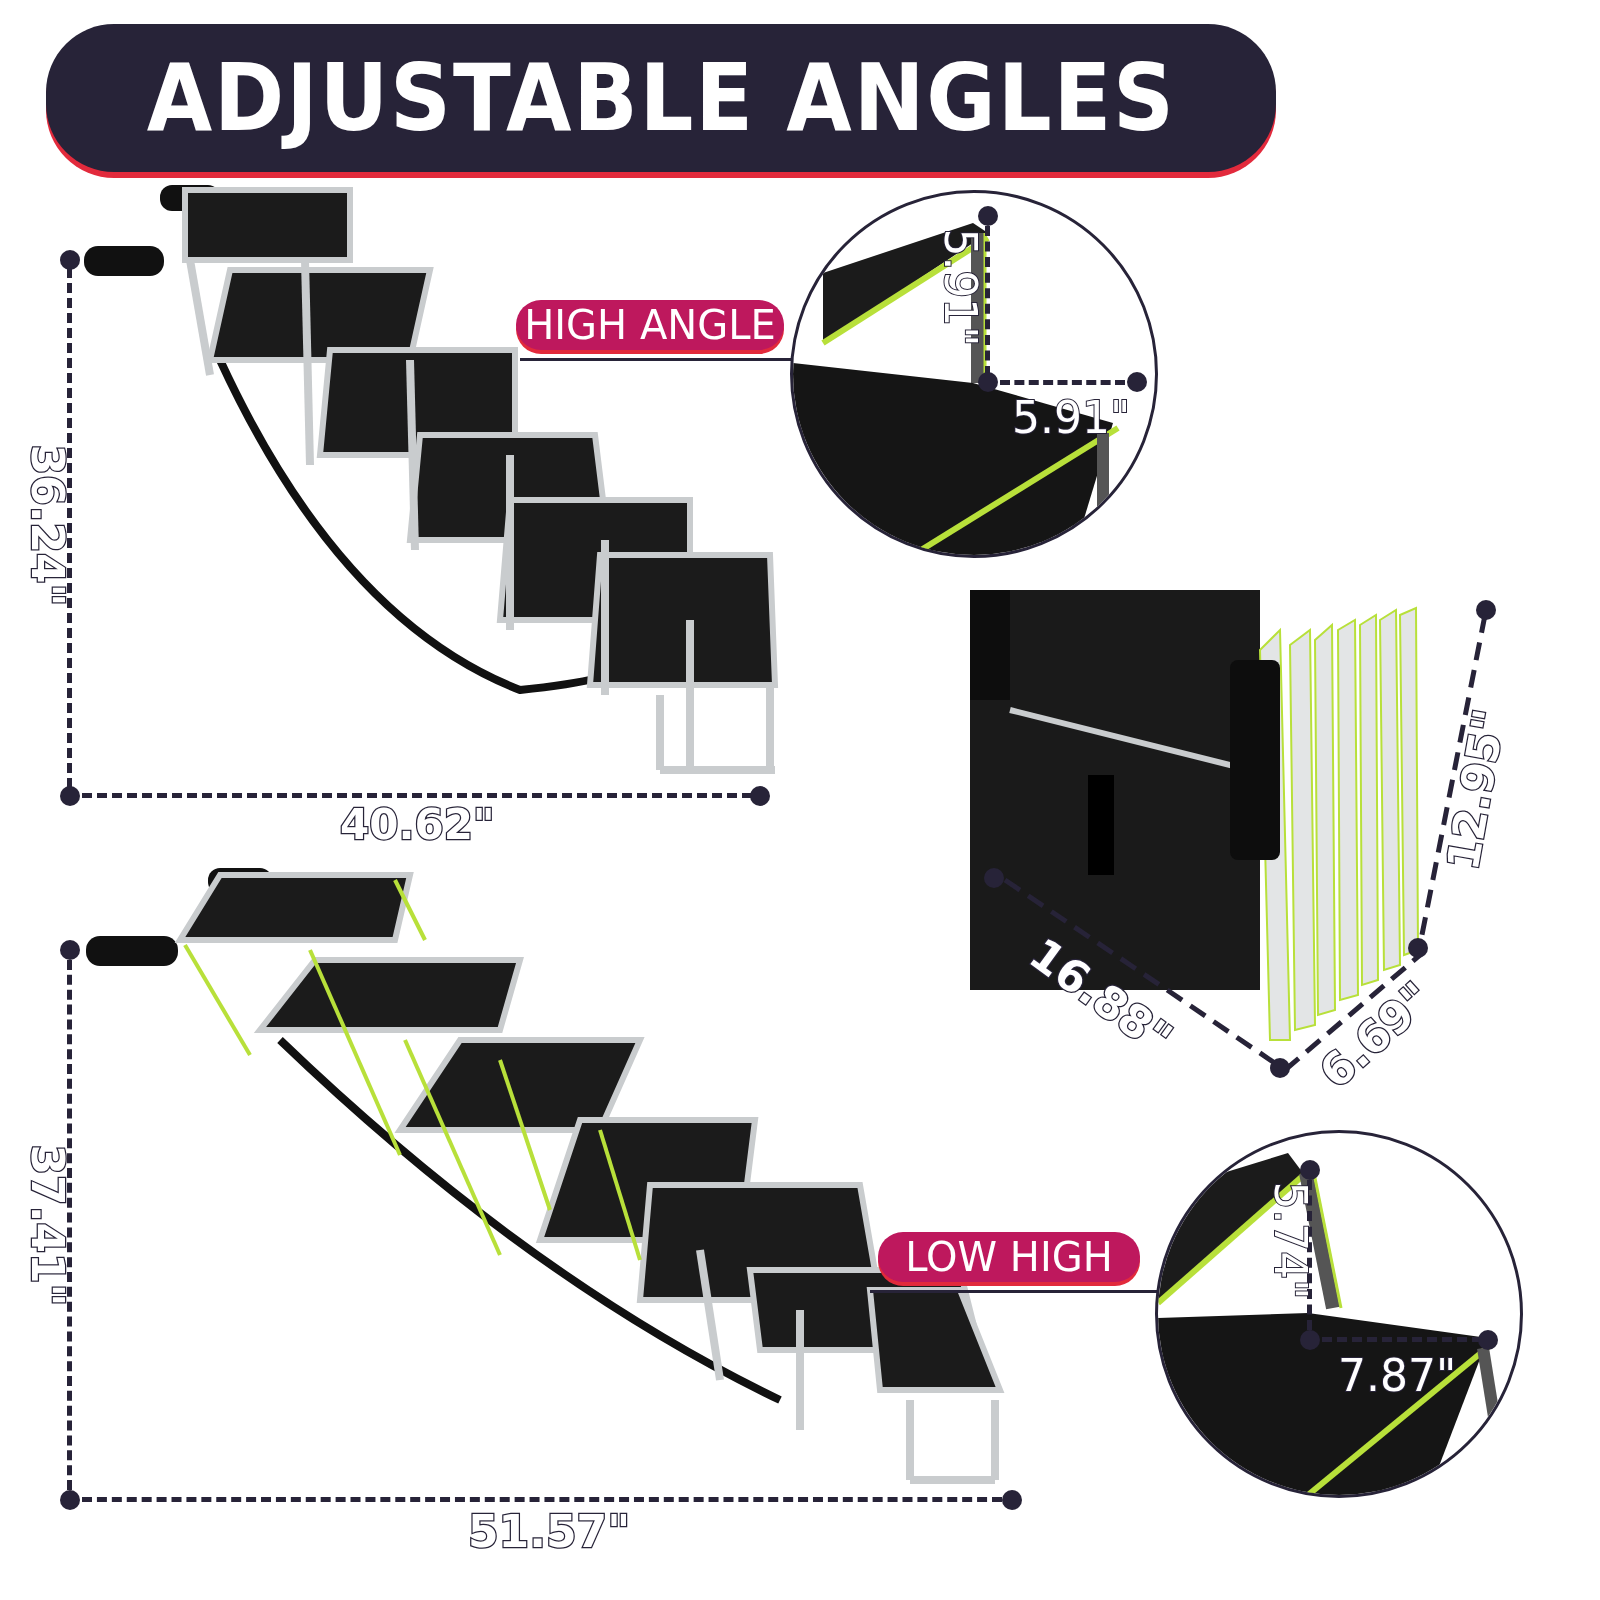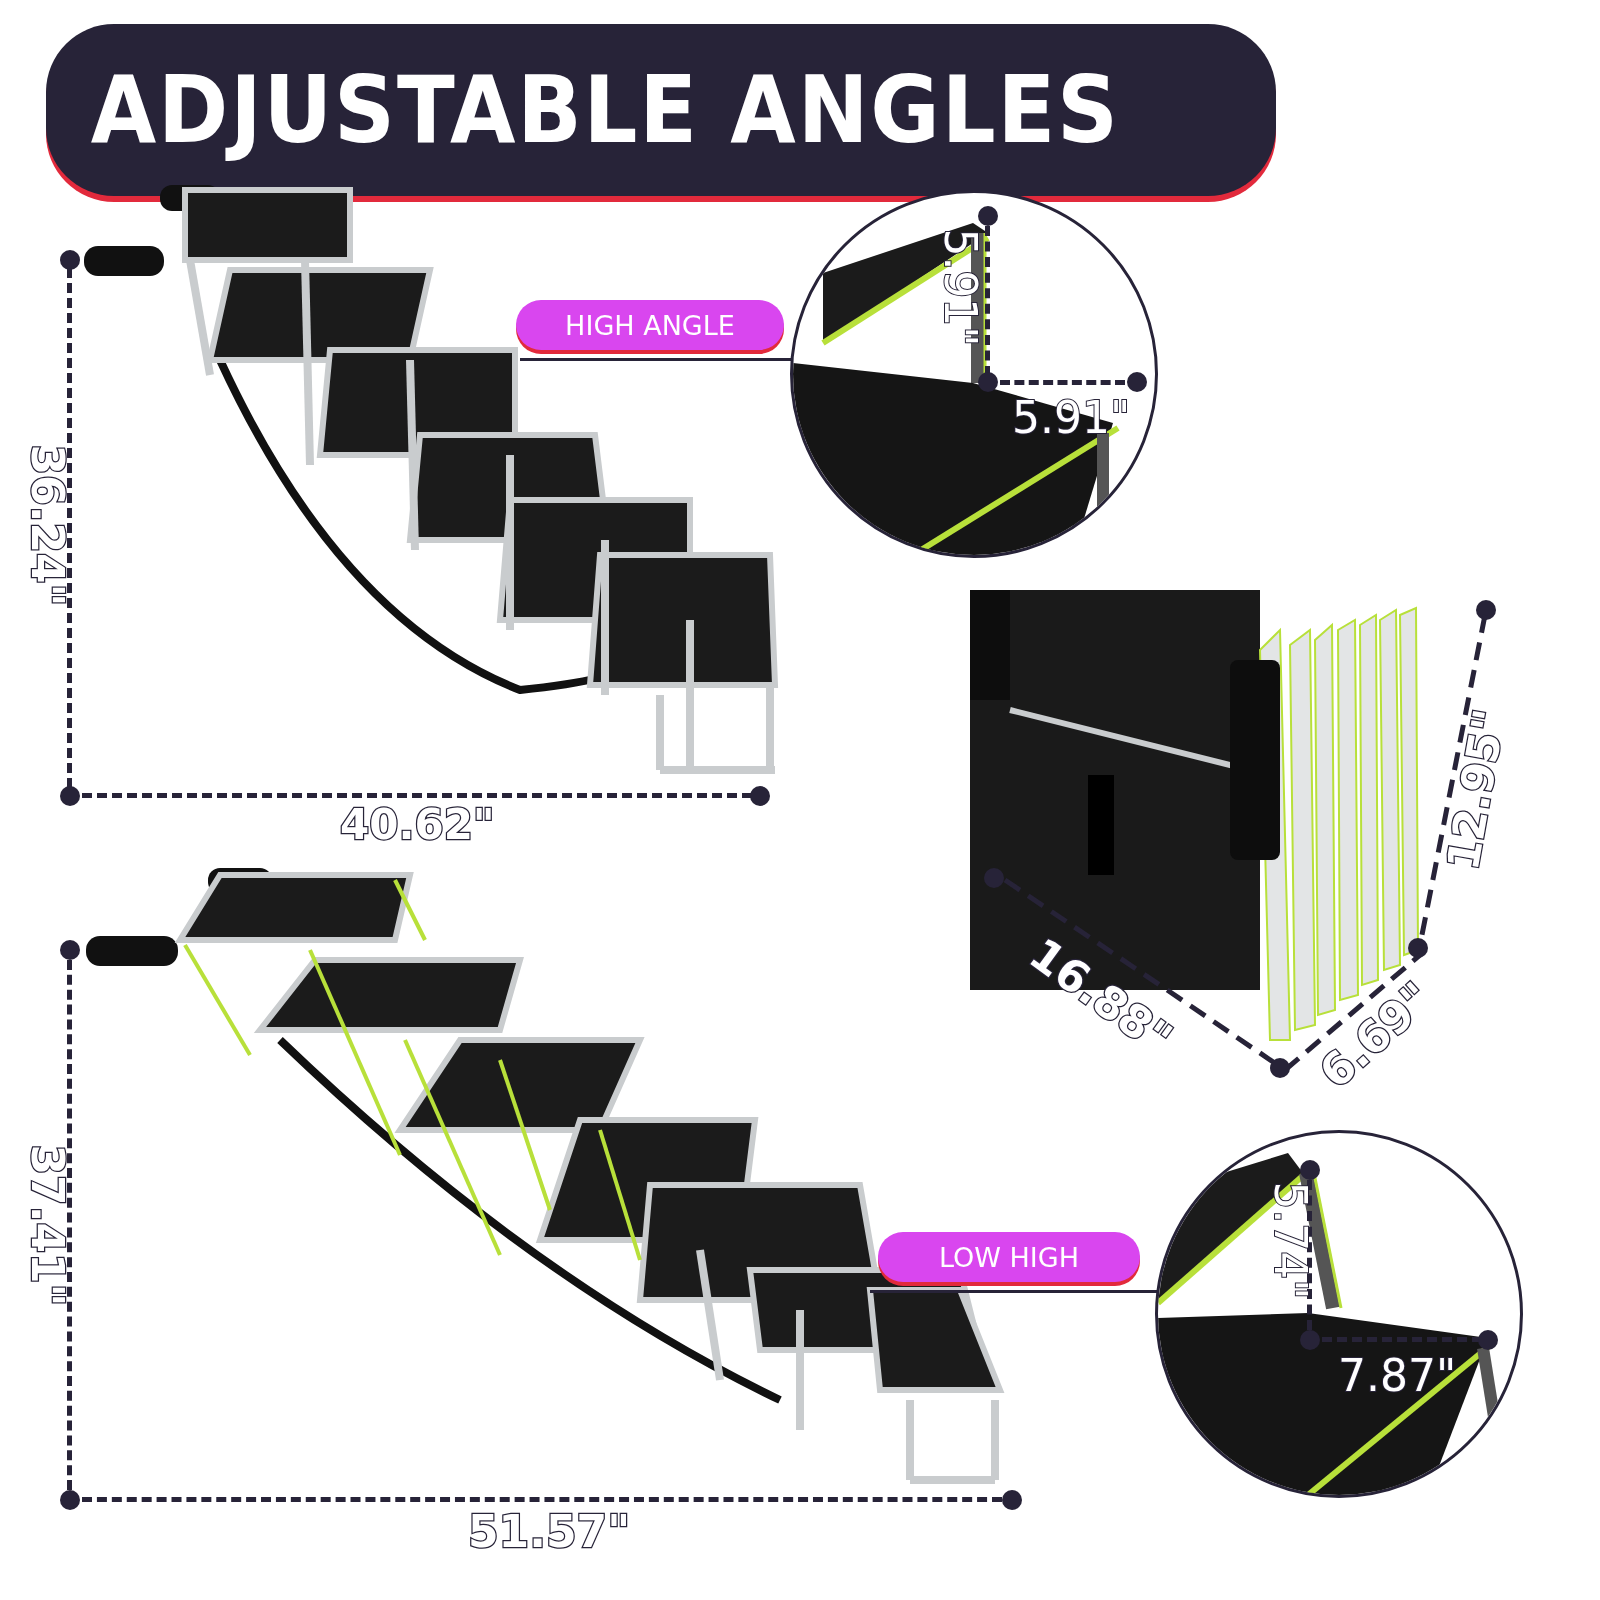--- a/index.html
+++ b/index.html
@@ -1,20 +1,20 @@
 <!DOCTYPE html>
 <html><head>
 <meta charset="utf-8">
 <style>
   html, body { margin:0; padding:0; background:#ffffff; }
   body { width:1600px; height:1600px; position:relative; overflow:hidden; font-family:"DejaVu Sans", sans-serif; }
   .abs { position:absolute; }
-  .title-pill { left:46px; top:24px; width:1230px; height:172px; background:#272338; border-radius:68px; box-shadow:0 6px 0 #e22a3c; display:flex; align-items:center; justify-content:flex-start; }
+  .title-pill { left:46px; top:24px; width:1230px; height:148px; background:#272338; border-radius:68px; box-shadow:0 6px 0 #e22a3c; display:flex; align-items:center; justify-content:center; }
   .title-text { color:#fff; font-family:"DejaVu Sans", sans-serif; font-weight:bold; font-size:92px; letter-spacing:2px; transform:scaleX(0.92); }
-  .angle-pill { background:#d946ef; border-radius:26px; box-shadow:0 4px 0 #e22a3c; color:#fff; font-family:"DejaVu Sans", sans-serif; font-size:27px; display:flex; align-items:center; justify-content:center; }
+  .angle-pill { background:#be185d; border-radius:26px; box-shadow:0 4px 0 #e22a3c; color:#fff; font-family:"DejaVu Sans", sans-serif; font-size:40px; display:flex; align-items:center; justify-content:center; }
   .outline-num { font-family:"DejaVu Sans", sans-serif; font-weight:bold; color:#fff; -webkit-text-stroke:2.5px #272338; paint-order:stroke fill; }
   .inner-num { font-family:"DejaVu Sans", sans-serif; color:#fff; -webkit-text-stroke:2px #272338; paint-order:stroke fill; font-size:44px; }
   .circle { border:3px solid #272338; border-radius:50%; overflow:hidden; background:#fff; }
   .dot { width:20px; height:20px; border-radius:50%; background:#272338; }
   .hdash { height:0; border-top:5px dashed #272338; }
   .vdash { width:0; border-left:5px dashed #272338; }
   .rule { background:#272338; height:3px; }
 </style>
 </head>
 <body>

